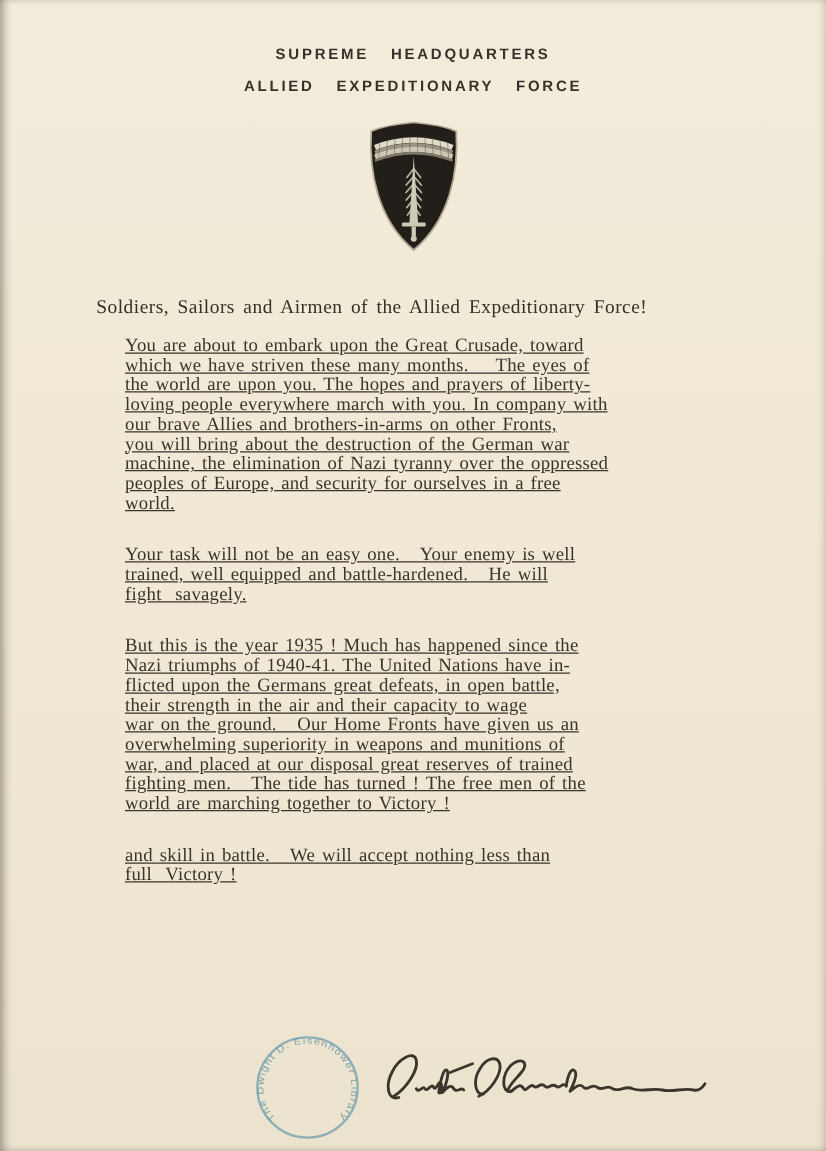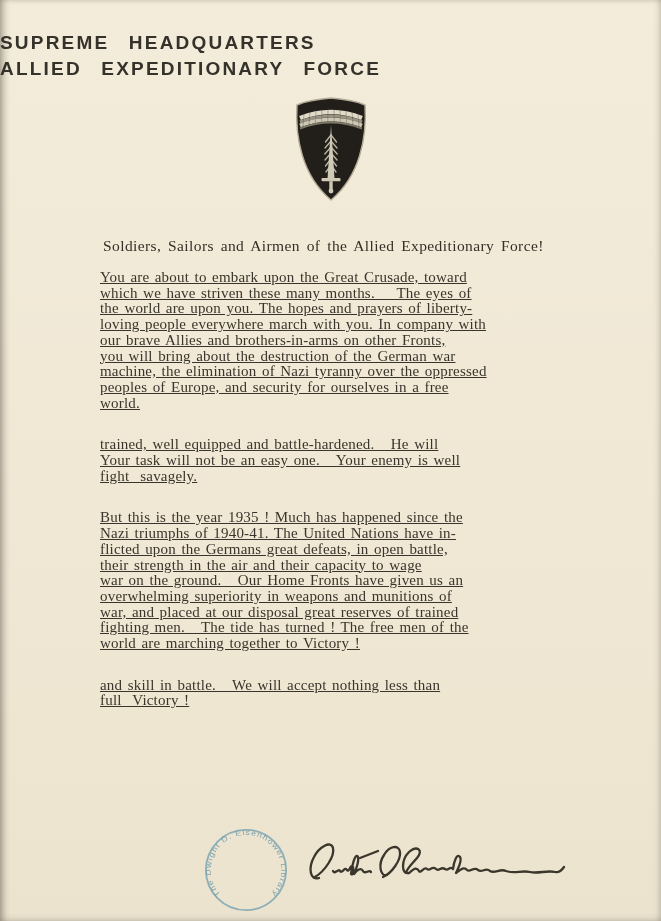--- a/index.html
+++ b/index.html
@@ -16,40 +16,40 @@
       inset -5px 0 7px -4px rgba(70,65,55,0.28),
       inset 0 -5px 8px -5px rgba(70,65,55,0.20),
       inset 0 4px 8px -6px rgba(70,65,55,0.18);
     overflow: hidden;
     font-family: "Liberation Serif", serif;
     color: #38332b;
   }
   .header {
     position: absolute;
     top: 30px; left: 0; right: 0;
-    text-align: left;
+    text-align: center;
     font-family: "Liberation Sans", sans-serif;
     font-weight: 700;
-    font-size: 19px;
+    font-size: 12px;
     line-height: 26px;
     letter-spacing: 2.2px;
     word-spacing: 12px;
     color: #35312b;
   }
   .emblem {
     position: absolute;
     top: 97px;
     left: 290px;
     width: 82px;
     height: 105px;
   }
   .salutation {
     position: absolute;
     top: 237px;
-    left: 103px;
+    left: 77px;
     width: 500px;
     font-size: 15.5px;
     letter-spacing: 0.4px;
     word-spacing: 2.5px;
     white-space: pre;
     color: #352f27;
   }
   .letter-body {
     position: absolute;
     top: 270px;
@@ -146,22 +146,22 @@
         <div class="line">which we have striven these many months.    The eyes of</div>
         <div class="line">the world are upon you. The hopes and prayers of liberty-</div>
         <div class="line">loving people everywhere march with you. In company with</div>
         <div class="line">our brave Allies and brothers-in-arms on other Fronts,</div>
         <div class="line">you will bring about the destruction of the German war</div>
         <div class="line">machine, the elimination of Nazi tyranny over the oppressed</div>
         <div class="line">peoples of Europe, and security for ourselves in a free</div>
         <div class="line">world.</div>
       </div>
       <div class="para">
+        <div class="line">Your task will not be an easy one.   Your enemy is well</div>
         <div class="line">trained, well equipped and battle-hardened.   He will</div>
-        <div class="line">Your task will not be an easy one.   Your enemy is well</div>
         <div class="line">fight  savagely.</div>
       </div>
       <div class="para">
         <div class="line">But this is the year 1935 ! Much has happened since the</div>
         <div class="line">Nazi triumphs of 1940-41. The United Nations have in-</div>
         <div class="line">flicted upon the Germans great defeats, in open battle,</div>
         <div class="line">their strength in the air and their capacity to wage</div>
         <div class="line">war on the ground.   Our Home Fronts have given us an</div>
         <div class="line">overwhelming superiority in weapons and munitions of</div>
         <div class="line">war, and placed at our disposal great reserves of trained</div>

